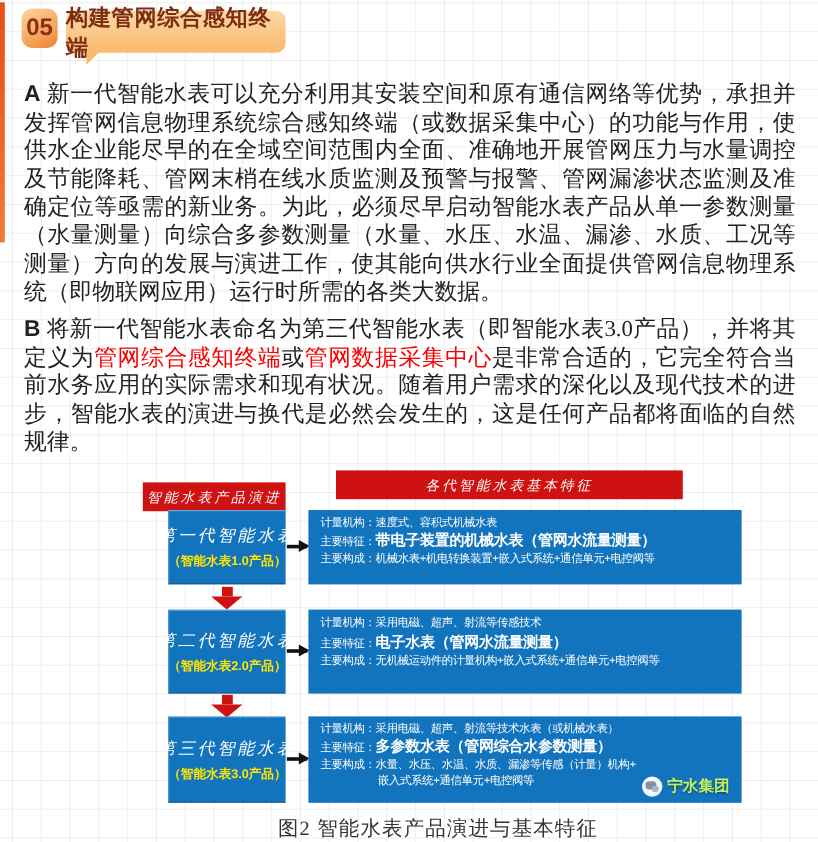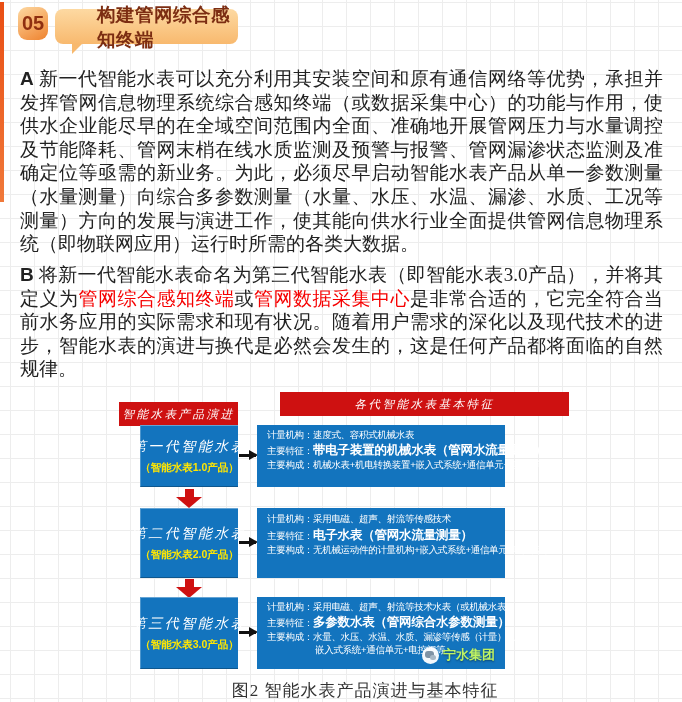--- a/index.html
+++ b/index.html
@@ -23,21 +23,21 @@
     border-radius:9px;
     background:linear-gradient(150deg,#fcd096 10%,#f08b3a 90%);
     color:#8f2f10; font:bold 20px "Liberation Sans","DejaVu Sans",sans-serif;
     display:flex; align-items:center; justify-content:center;
   }
   .title-bubble {
     position:absolute; left:55px; top:9px; width:183px; height:35px;
     border-radius:8px;
     background:linear-gradient(180deg,#fdd9a2,#f8b96e);
     color:#7c2d12; font-weight:bold; font-size:18.5px; letter-spacing:0.5px;
-    display:flex; align-items:center; justify-content:center;padding-left:42px;
+    display:flex; align-items:center; justify-content:center;
   }
   .title-bubble::after {
     content:""; position:absolute; left:17px; bottom:-10px;
     width:0; height:0;
     border-top:11px solid #f8b96e; border-right:11px solid transparent;
   }
   .para {
     position:absolute; left:20px; width:643px;
     font-size:19px; line-height:23.6px; color:#222;
     text-align:justify;
@@ -62,21 +62,21 @@
     border-left:1px solid rgba(255,255,255,.25);
     border-bottom:1px solid rgba(0,0,0,.25);
     display:flex; flex-direction:column; align-items:center; justify-content:center;
     gap:5px;
   }
   .gen-title { color:#fff; font-style:italic; font-size:14px; letter-spacing:2.5px; white-space:nowrap; }
   .gen-sub   { color:#ffe602; font-size:10.5px; font-weight:bold; white-space:nowrap;
                font-family:"Liberation Sans","DejaVu Sans",sans-serif; }
 
   .feat-box {
-    position:absolute; left:257px; width:248px; background:#1374be;
+    position:absolute; left:257px; width:361px; background:#1374be;
     display:flex; flex-direction:column; justify-content:space-evenly;
     padding:4px 4px 20px 10px;
     font-family:"Liberation Sans","DejaVu Sans",sans-serif;
   }
   .rline { color:#fff; font-size:9.5px; letter-spacing:-0.3px; white-space:nowrap; }
   .rline .f-label { font-size:9.5px; color:#fff; }
   .rline .f-value { font-size:12.5px; font-weight:bold; color:#ffffff; letter-spacing:-0.2px; }
   .rline.indent { padding-left:48px; }
 
   .r1 { top:425px; height:62px; }

